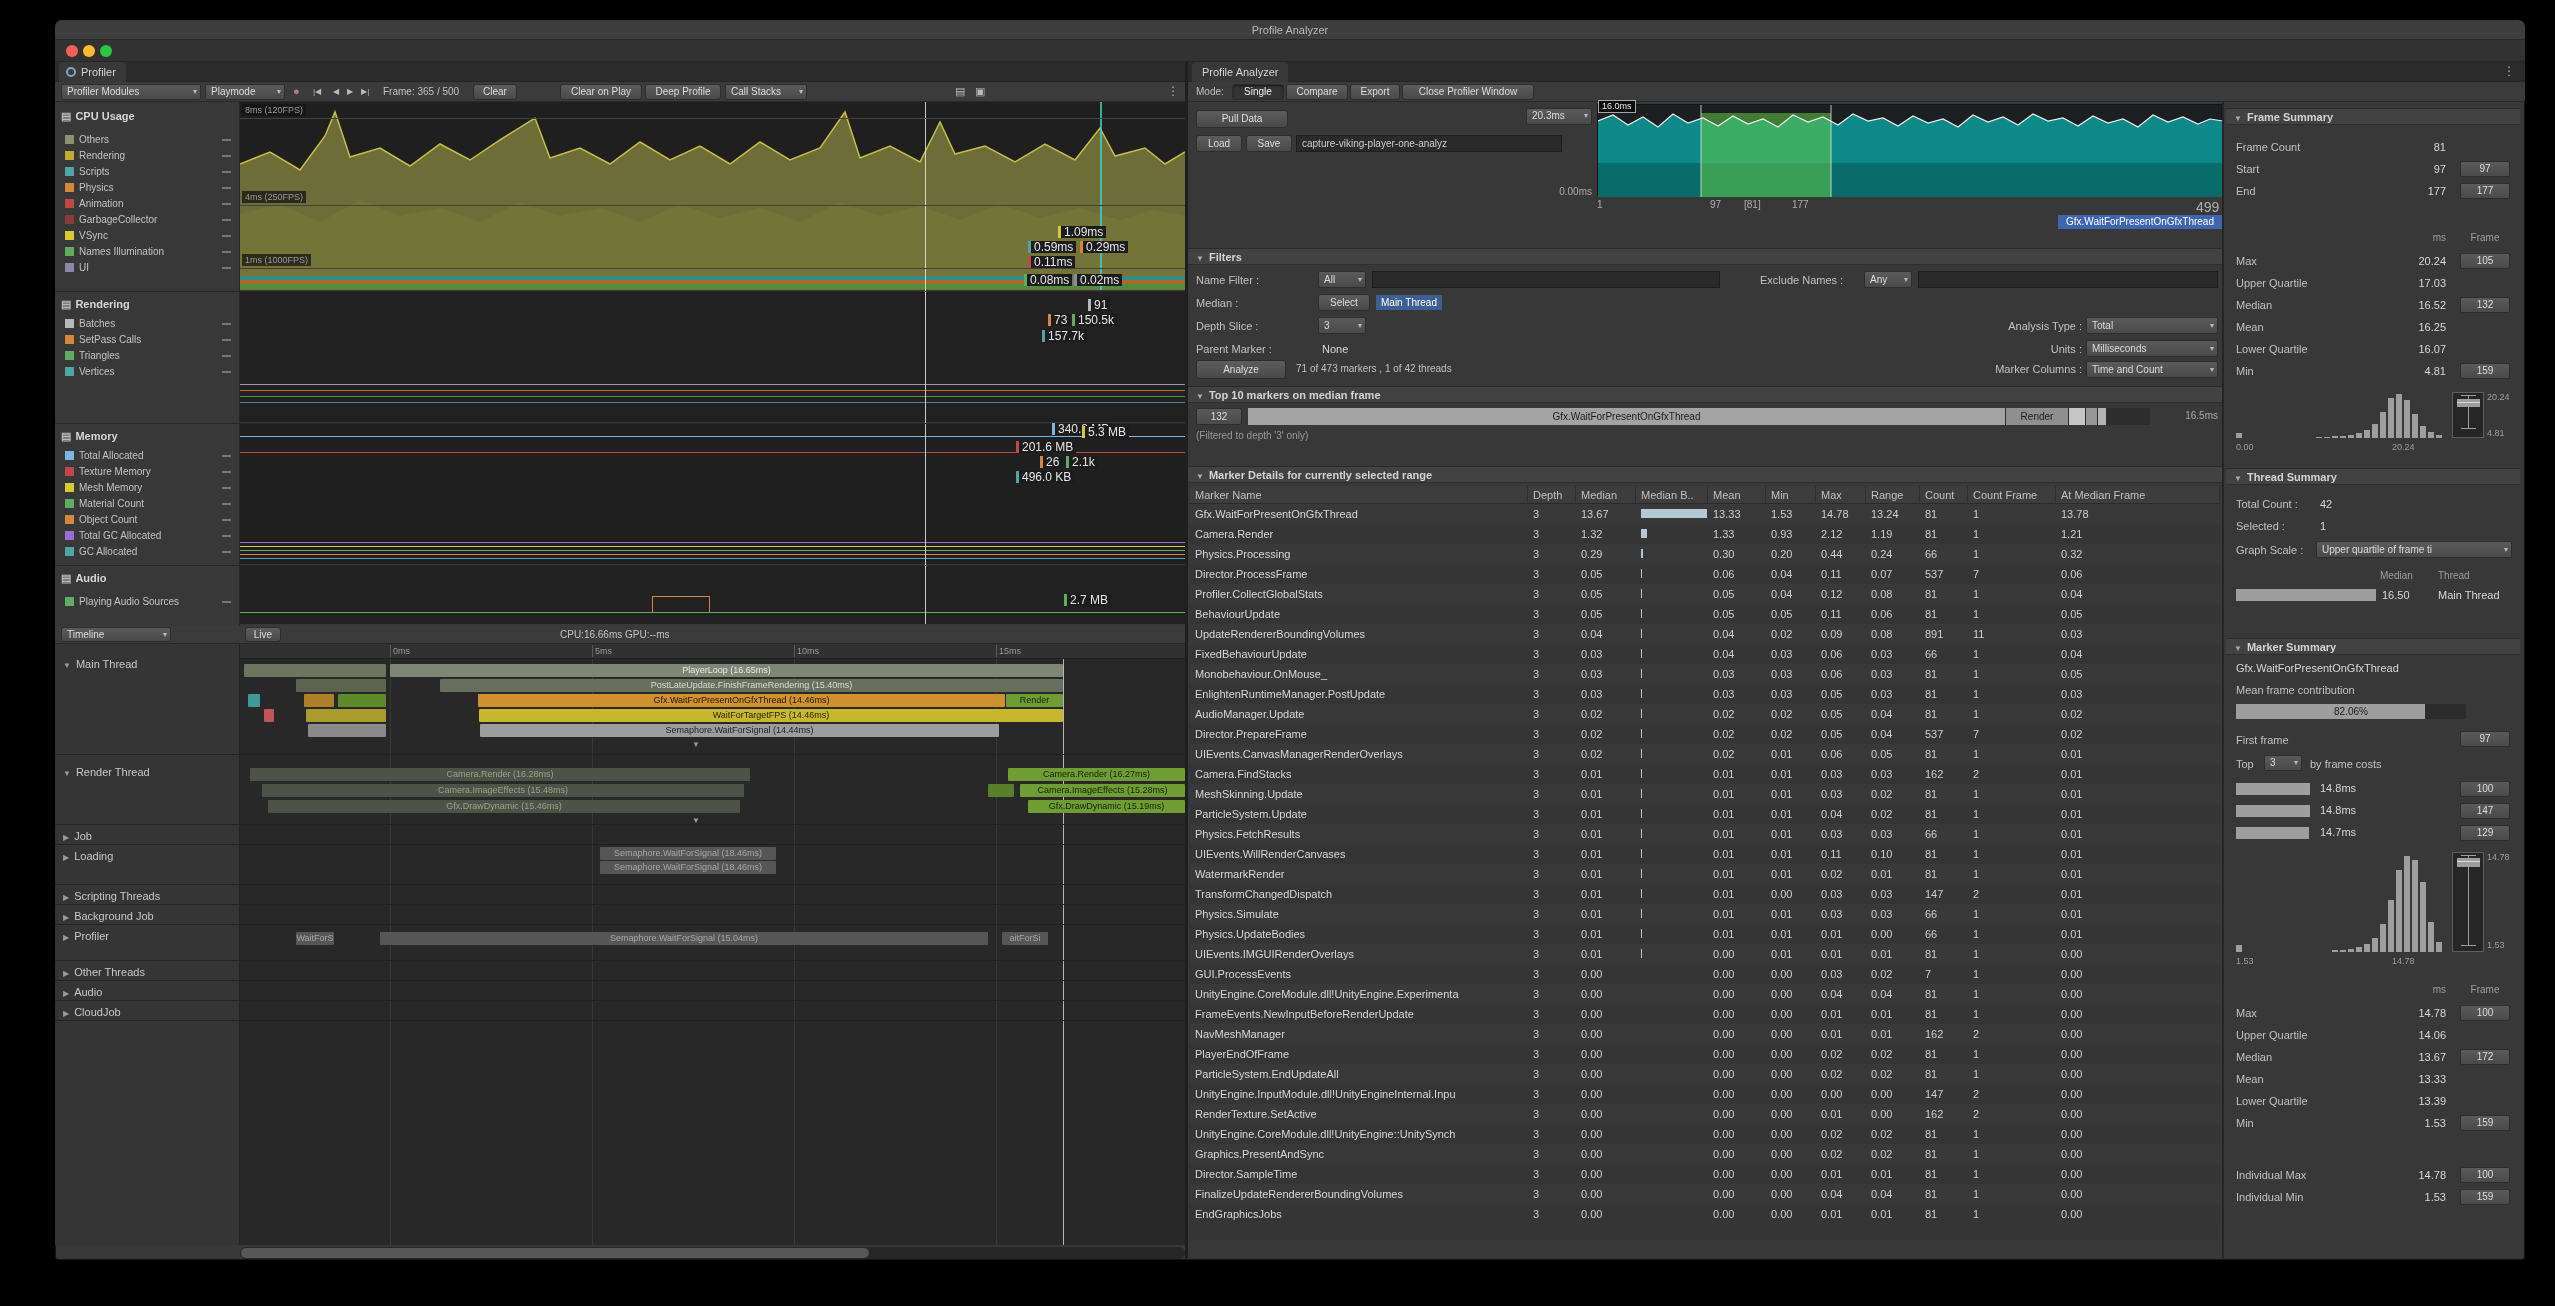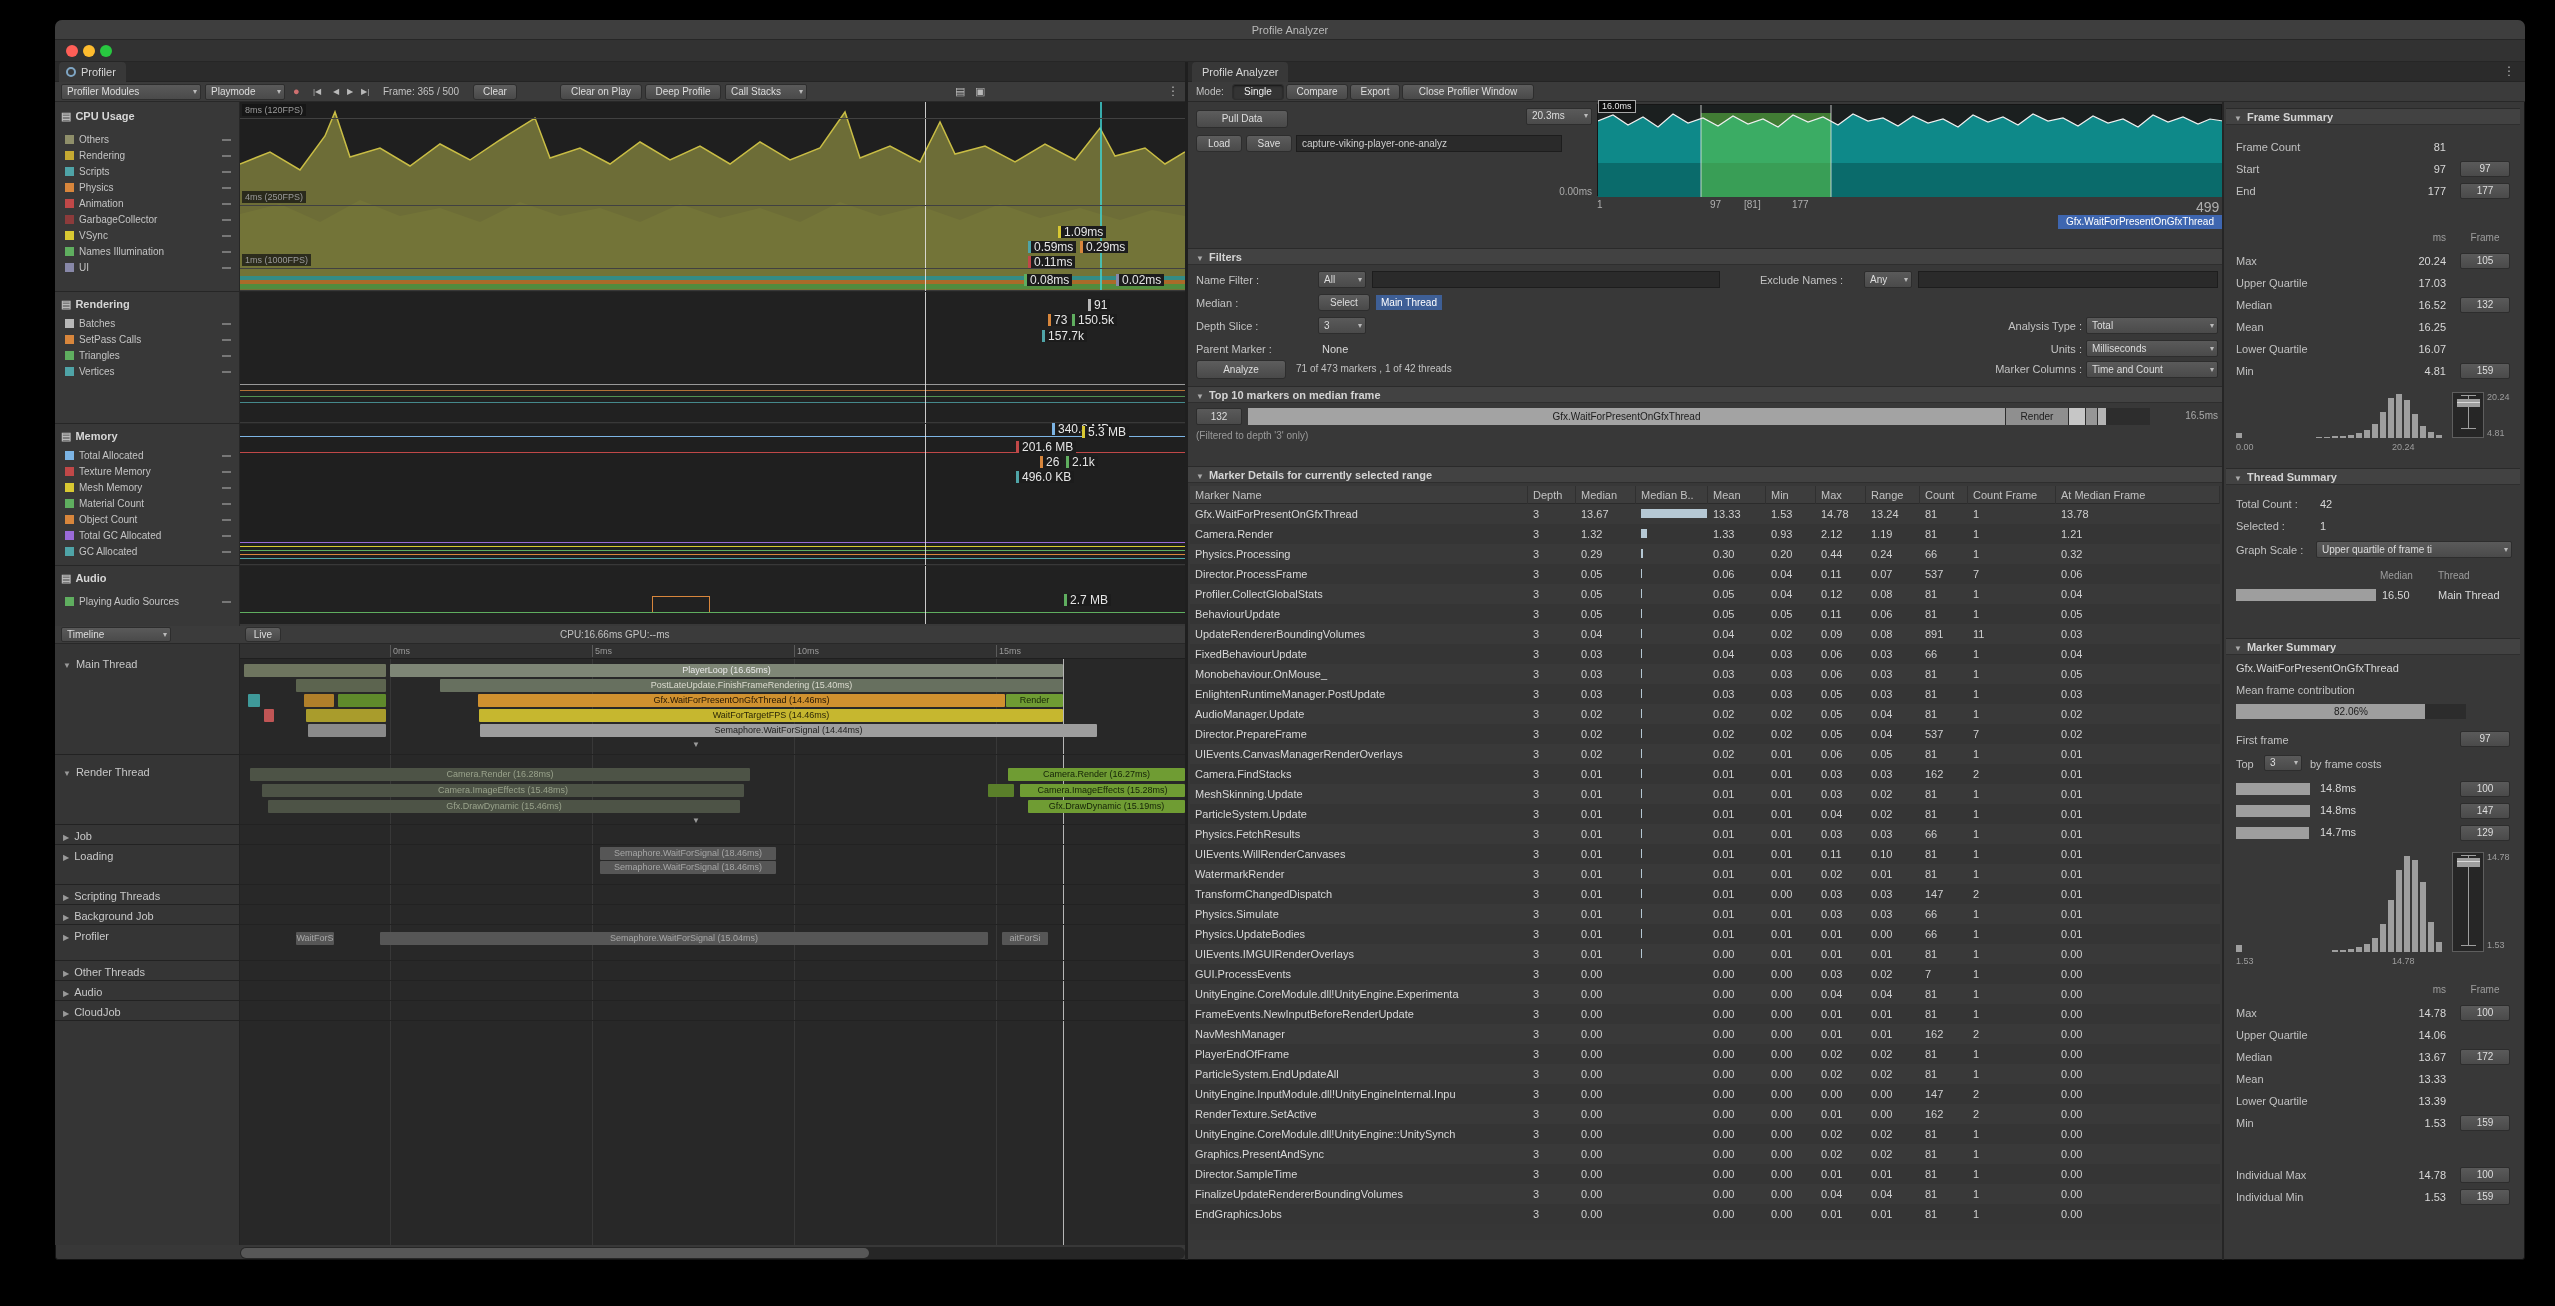--- a/index.html
+++ b/index.html
@@ -313,21 +313,21 @@
       <div class="callout" style="left: 1058px; top: 226px; border-left-color: rgb(216, 200, 50);">1.09ms</div>
 
       <div class="callout" style="left: 1028px; top: 241px; border-left-color: rgb(79, 164, 167);">0.59ms</div>
 
       <div class="callout" style="left: 1080px; top: 241px; border-left-color: rgb(216, 134, 60);">0.29ms</div>
 
       <div class="callout" style="left: 1028px; top: 256px; border-left-color: rgb(192, 72, 72);">0.11ms</div>
 
       <div class="callout" style="left: 1024px; top: 274px; border-left-color: rgb(95, 174, 95);">0.08ms</div>
 
-      <div class="callout" style="left: 1116px; top: 274px; border-left-color: rgb(136, 136, 168); text-align: center;">0.02ms</div>
+      <div class="callout" style="left: 1074px; top: 274px; border-left-color: rgb(136, 136, 168); text-align: center;">0.02ms</div>
 
       <div class="callout" style="left: 1088px; top: 299px; border-left-color: rgb(184, 184, 184);">91</div>
 
       <div class="callout" style="left: 1048px; top: 314px; border-left-color: rgb(216, 134, 60);">73</div>
 
       <div class="callout" style="left: 1072px; top: 314px; border-left-color: rgb(95, 174, 95);">150.5k</div>
 
       <div class="callout" style="left: 1042px; top: 330px; border-left-color: rgb(79, 164, 167);">157.7k</div>
 
       <div class="callout" style="left: 1052px; top: 423px; border-left-color: rgb(124, 180, 228);">340.8 MB</div>
@@ -442,21 +442,21 @@
           <div class="bar" style="left: 150px; top: 20px; width: 673px; background: rgb(126, 134, 118); color: rgb(233, 233, 233);">PlayerLoop (16.65ms)</div>
 
           <div class="bar" style="left: 200px; top: 35px; width: 623px; background: rgb(103, 112, 95); color: rgb(220, 220, 208);">PostLateUpdate.FinishFrameRendering (15.40ms)</div>
 
           <div class="bar" style="left: 238px; top: 50px; width: 527px; background: rgb(208, 145, 47); color: rgb(36, 23, 3);">Gfx.WaitForPresentOnGfxThread (14.46ms)</div>
 
           <div class="bar" style="left: 766px; top: 50px; width: 57px; background: rgb(111, 156, 51); color: rgb(22, 37, 8);">Render</div>
 
           <div class="bar" style="left: 239px; top: 65px; width: 584px; background: rgb(198, 183, 47); color: rgb(44, 40, 7);">WaitForTargetFPS (14.46ms)</div>
 
-          <div class="bar" style="left: 240px; top: 80px; width: 617px; background: rgb(157, 157, 157); color: rgb(31, 31, 31);">Semaphore.WaitForSignal (14.44ms)</div>
+          <div class="bar" style="left: 240px; top: 80px; width: 519px; background: rgb(157, 157, 157); color: rgb(31, 31, 31);">Semaphore.WaitForSignal (14.44ms)</div>
 
           <div class="bar" style="left: 10px; top: 124px; width: 500px; background: rgb(77, 83, 70); color: rgb(153, 162, 139);">Camera.Render (16.28ms)</div>
 
           <div class="bar" style="left: 768px; top: 124px; width: 177px; background: rgb(111, 156, 51); color: rgb(21, 35, 7);">Camera.Render (16.27ms)</div>
 
           <div class="bar" style="left: 22px; top: 140px; width: 482px; background: rgb(77, 83, 70); color: rgb(153, 162, 139);">Camera.ImageEffects (15.48ms)</div>
 
           <div class="bar" style="left: 748px; top: 140px; width: 26px; background: rgb(90, 127, 42);"></div>
 
           <div class="bar" style="left: 780px; top: 140px; width: 165px; background: rgb(111, 156, 51); color: rgb(21, 35, 7);">Camera.ImageEffects (15.28ms)</div>

